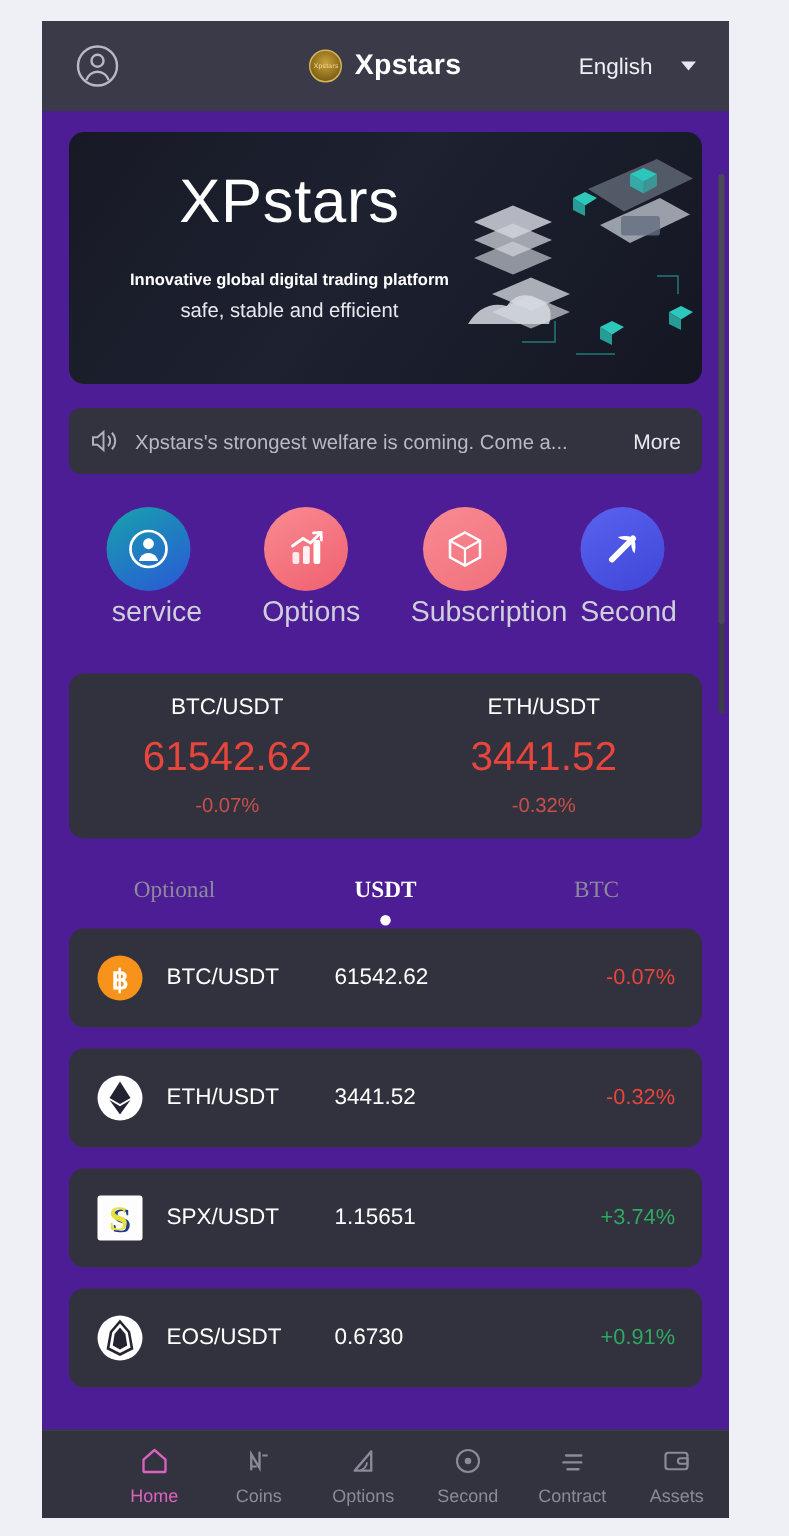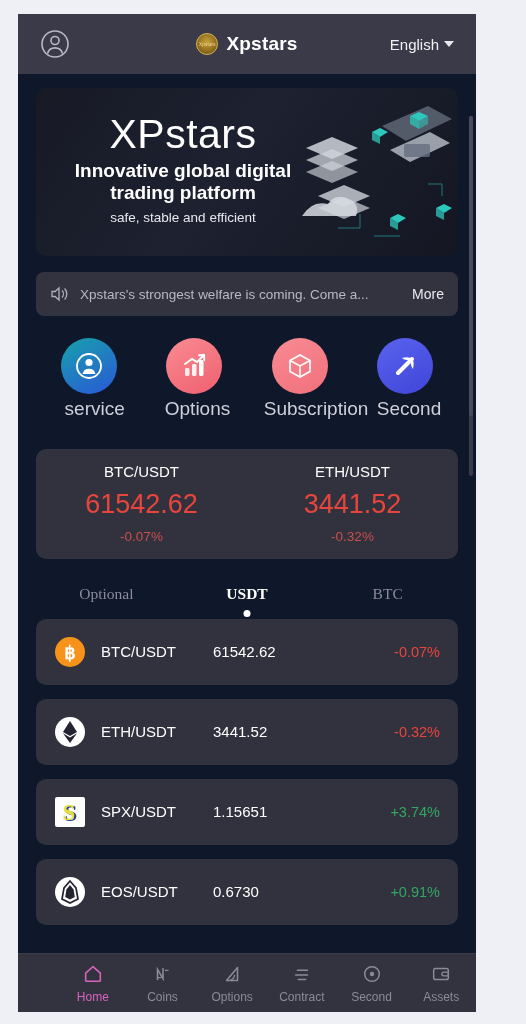--- a/index.html
+++ b/index.html
@@ -3,23 +3,23 @@
 <meta charset="utf-8">
 <style>
   * { margin:0; padding:0; box-sizing:border-box; }
   html, body {
     width:526px; height:1024px;
     background:#eef0f6;
     font-family:"Liberation Sans", sans-serif;
     overflow:hidden;
   }
   #phone {
-    position:absolute; left:18px; top:14px;
+    position:absolute; left:28px; top:14px;
     width:458px; height:998px;
-    background:#0f172a;
+    background:#4c1d95;
     overflow:hidden;
   }
 
   
   #header {
     height:60px; display:flex; align-items:center;
     padding:0 22px; position:relative; background:#3a3a48;
   }
   #avatar { width:30px; height:30px; }
   #brand {
@@ -31,42 +31,42 @@
     width:22px; height:22px; border-radius:50%;
     background:radial-gradient(circle at 50% 40%, #c9a23c 0%, #8d6c1d 60%, #5d4711 100%);
     border:1.5px solid #d8b455; position:relative; flex:none;
   }
   #brand .seal span {
     position:absolute; left:0; right:0; top:50%; transform:translateY(-50%);
     text-align:center; font-size:4.5px; color:#f3dc9a; letter-spacing:.2px;
   }
   #brand .name { color:#fff; font-size:19px; font-weight:bold; letter-spacing:.2px; }
   #lang {
-    margin-left:auto; display:flex; align-items:center; gap:5px;
+    margin-left:auto; display:flex; align-items:center; gap:19px;
     color:#f0f0f4; font-size:15px; z-index:2;
   }
   .caret { width:0;height:0;border-left:5px solid transparent;border-right:5px solid transparent;border-top:6px solid #e8e8ef; }
 
   
   #scroll { position:relative; height:879px; overflow:hidden; }
   #scrollbar {
     position:absolute; right:3px; top:42px; width:4px; height:360px;
     background:#3b3b49; border-radius:2px;
   }
   #scrollbar i { position:absolute; left:0; top:0; width:4px; height:300px; background:#4a4a5a; border-radius:2px; display:block; }
 
   
   #banner {
     margin:14px 18px 0; height:168px; border-radius:10px;
     background:linear-gradient(125deg,#171a25 0%,#1d2130 45%,#141722 100%);
     position:relative; overflow:hidden;
   }
   #banner .txt { position:absolute; left:12px; top:26px; width:270px; text-align:center; }
   #banner .big { font-size:41px; color:#fff; letter-spacing:.5px; line-height:1; }
-  #banner .sub { font-size:19px; color:#fff; font-weight:bold; line-height:1.18; margin-top:5px; }
+  #banner .sub { font-size:11px; color:#fff; font-weight:bold; line-height:1.18; margin-top:26px; }
   #banner .sub2 { font-size:13.5px; color:#e8e8ee; margin-top:5px; }
   #banner .art { position:absolute; right:0; top:0; width:180px; height:168px; }
 
   
   #notice {
     margin:16px 18px 0; height:44px; background:#33333f; border-radius:8px;
     display:flex; align-items:center; padding:0 14px; gap:11px;
   }
   #notice .ntxt {
     color:#b9b9c6; font-size:13.5px; flex:1;
@@ -341,32 +341,32 @@
     </div>
     <div class="nv">
       <svg width="22" height="22" viewBox="0 0 24 24">
         <path d="M18 5 v14 H6z" fill="none" stroke="#8a8a99" stroke-width="1.7" stroke-linejoin="round"></path>
         <path d="M10 19 a8 8 0 0 0 5 -6" fill="none" stroke="#8a8a99" stroke-width="1.4"></path>
       </svg>
       <span class="nl">Options</span>
     </div>
     <div class="nv">
       <svg width="22" height="22" viewBox="0 0 24 24">
-        <path d="M7 8 h11 M5 13 h13 M8 18 h8" fill="none" stroke="#8a8a99" stroke-width="1.7" stroke-linecap="round"></path>
-      </svg>
-      <span class="nl">Contract</span>
-    </div>
-    <div class="nv">
-      <svg width="22" height="22" viewBox="0 0 24 24">
         <circle cx="12" cy="12" r="8" fill="none" stroke="#8a8a99" stroke-width="1.6"></circle>
         <circle cx="12" cy="12" r="2.4" fill="#8a8a99"></circle>
       </svg>
       <span class="nl">Second</span>
     </div>
     <div class="nv">
       <svg width="22" height="22" viewBox="0 0 24 24">
+        <path d="M7 8 h11 M5 13 h13 M8 18 h8" fill="none" stroke="#8a8a99" stroke-width="1.7" stroke-linecap="round"></path>
+      </svg>
+      <span class="nl">Contract</span>
+    </div>
+    <div class="nv">
+      <svg width="22" height="22" viewBox="0 0 24 24">
         <rect x="4" y="6" width="16" height="12" rx="2" fill="none" stroke="#8a8a99" stroke-width="1.6"></rect>
         <path d="M15 10 h5 v4 h-5 a2 2 0 0 1 0 -4z" fill="none" stroke="#8a8a99" stroke-width="1.5"></path>
       </svg>
       <span class="nl">Assets</span>
     </div>
   </div>
 </div>
 
 </body></html>

